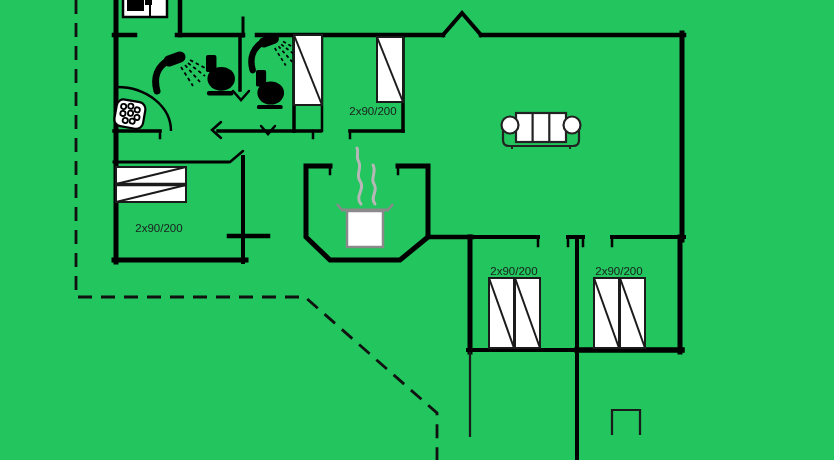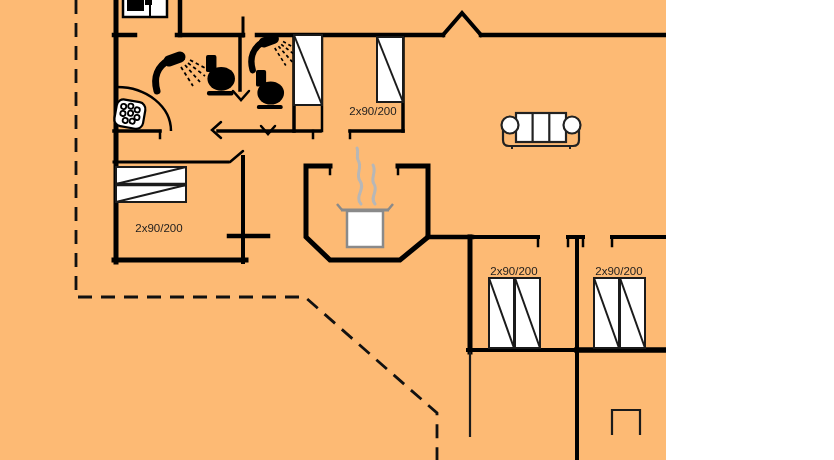--- a/index.html
+++ b/index.html
@@ -1,16 +1,16 @@
 <!DOCTYPE html>
 <html><head>
 <meta charset="utf-8">
 <style>
   html,body{margin:0;padding:0;background:#ffffff;}
-  .stage{position:relative;width:666px;height:460px;background:#fdba74;overflow:hidden;
+  .stage{position:relative;width:834px;height:460px;background:#22c55e;overflow:hidden;
          font-family:"Liberation Sans", sans-serif;}
   svg{position:absolute;left:0;top:0;display:block;}
   text.bedlabel{font-family:"Liberation Sans", sans-serif;font-size:11.5px;fill:#1c1c1c;}
 </style>
 </head>
 <body>
 
 <div class="stage">
 <svg width="834" height="460" viewBox="0 0 834 460">
 

